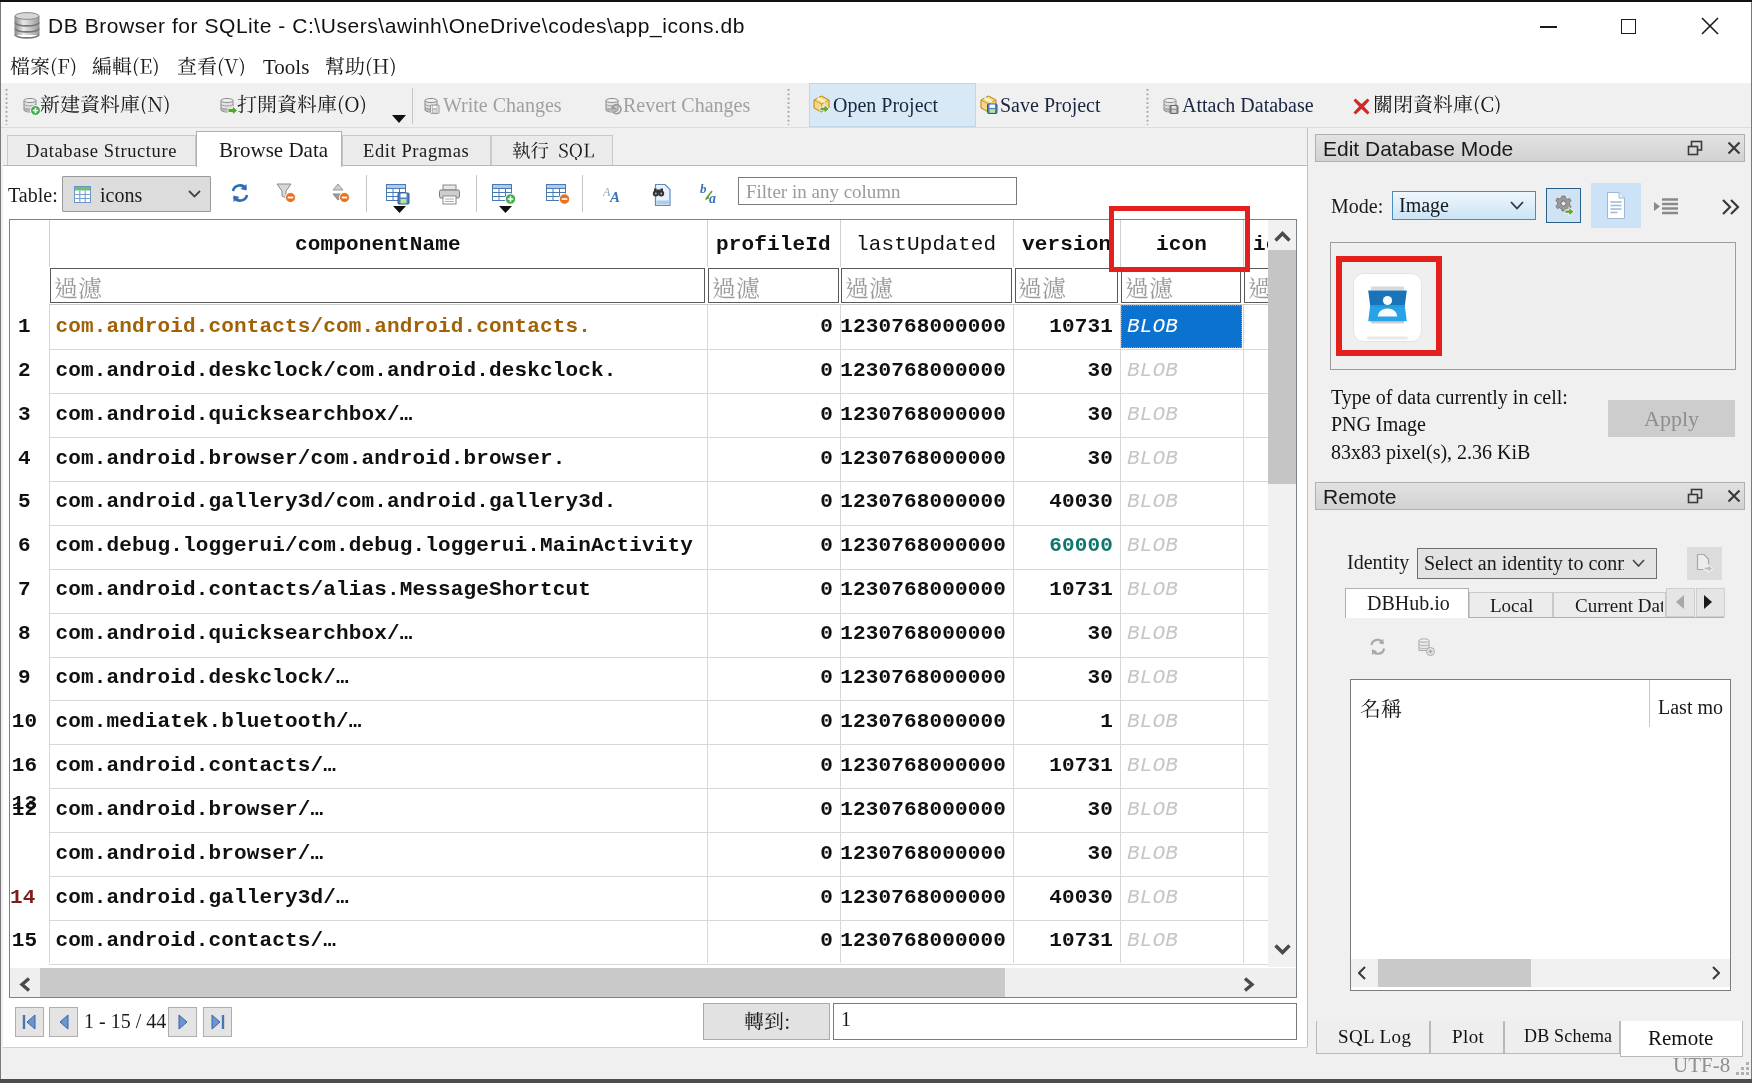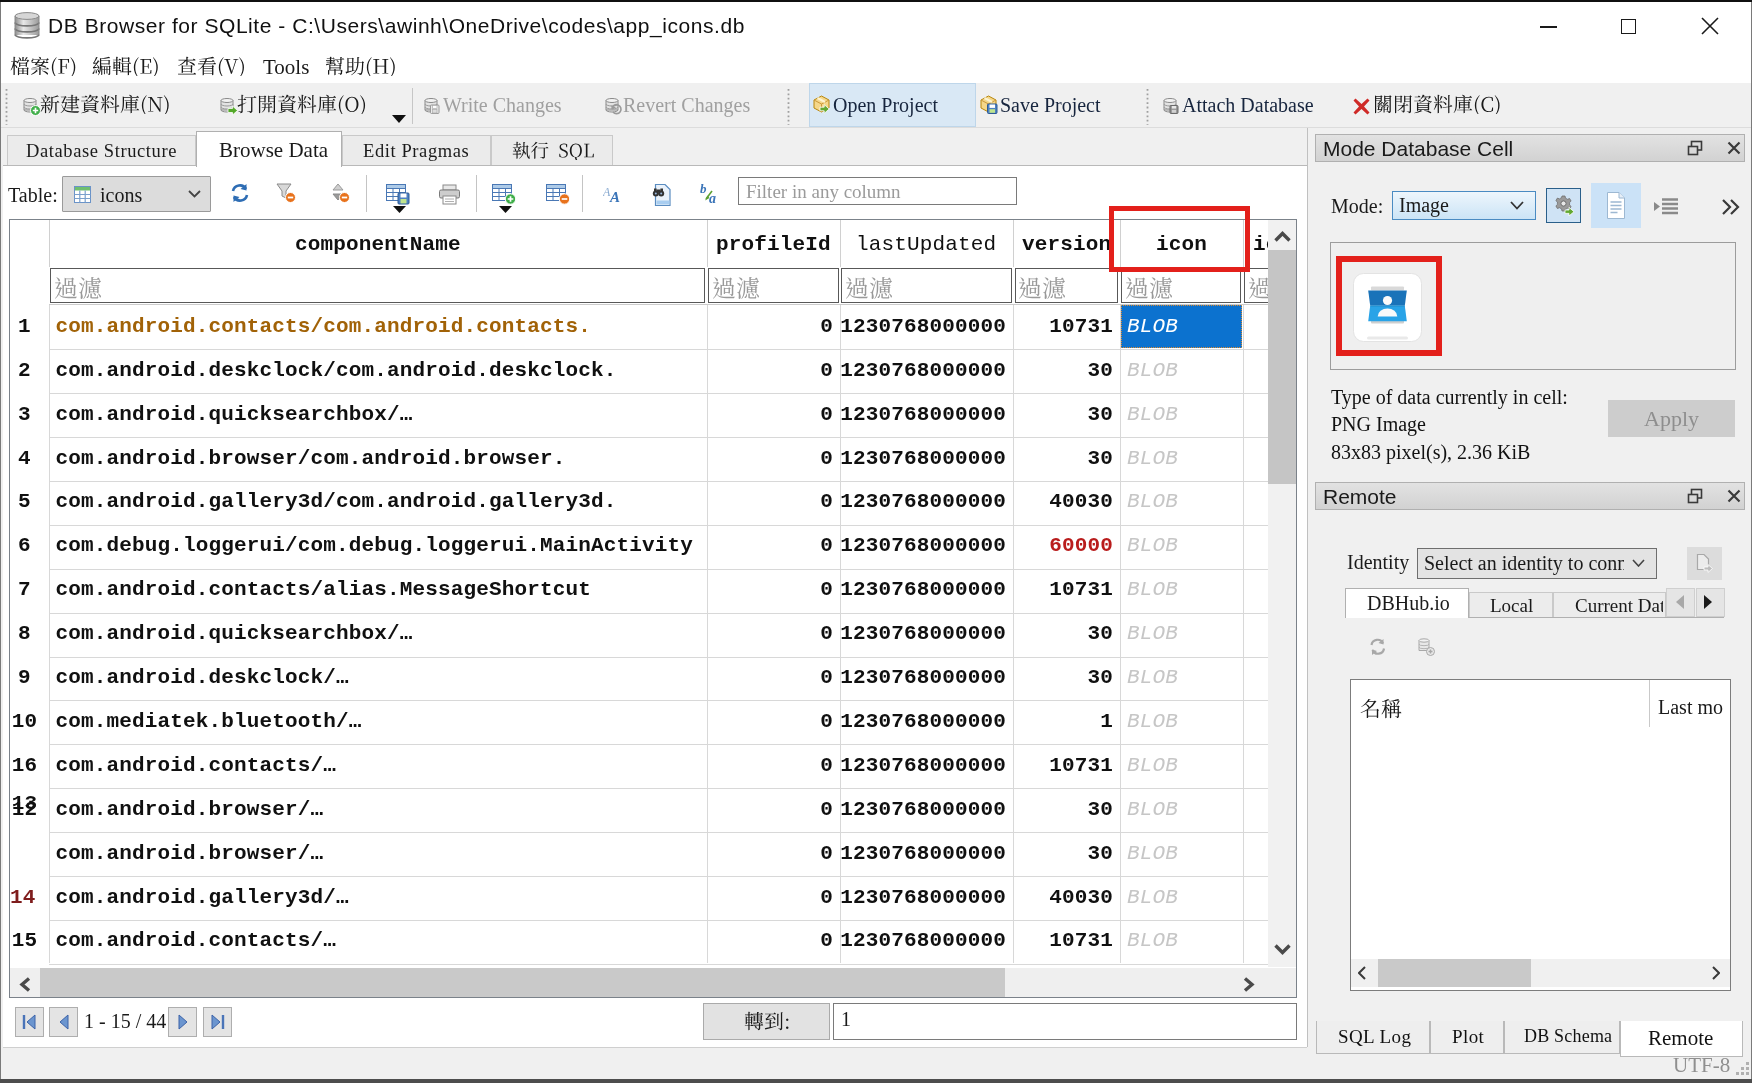--- a/index.html
+++ b/index.html
@@ -299,21 +299,21 @@
 <div class="abs mono" style="left:1013px;top:446.5px;width:100px;text-align:right;font-size:21px;font-weight:bold;color:#101010">30</div>
 <div class="abs mono" style="left:10px;top:490.4px;width:29px;text-align:center;font-size:21px;font-weight:bold;color:#101010">5</div>
 <div class="abs mono" style="left:55.5px;top:490.4px;font-size:21px;font-weight:bold;color:#101010;white-space:pre">com.android.gallery3d/com.android.gallery3d.</div>
 <div class="abs mono" style="left:706px;top:490.4px;width:127px;text-align:right;font-size:21px;font-weight:bold;color:#101010">0</div>
 <div class="abs mono" style="left:840px;top:490.4px;width:166px;text-align:right;font-size:21px;font-weight:bold;color:#101010">1230768000000</div>
 <div class="abs mono" style="left:1013px;top:490.4px;width:100px;text-align:right;font-size:21px;font-weight:bold;color:#101010">40030</div>
 <div class="abs mono" style="left:10px;top:534.3px;width:29px;text-align:center;font-size:21px;font-weight:bold;color:#101010">6</div>
 <div class="abs mono" style="left:55.5px;top:534.3px;font-size:21px;font-weight:bold;color:#101010;white-space:pre">com.debug.loggerui/com.debug.loggerui.MainActivity</div>
 <div class="abs mono" style="left:706px;top:534.3px;width:127px;text-align:right;font-size:21px;font-weight:bold;color:#101010">0</div>
 <div class="abs mono" style="left:840px;top:534.3px;width:166px;text-align:right;font-size:21px;font-weight:bold;color:#101010">1230768000000</div>
-<div class="abs mono" style="left:1013px;top:534.3px;width:100px;text-align:right;font-size:21px;font-weight:bold;color:#b91c1c">60000</div>
+<div class="abs mono" style="left:1013px;top:534.3px;width:100px;text-align:right;font-size:21px;font-weight:bold;color:#0f766e">60000</div>
 <div class="abs mono" style="left:10px;top:578.2px;width:29px;text-align:center;font-size:21px;font-weight:bold;color:#101010">7</div>
 <div class="abs mono" style="left:55.5px;top:578.2px;font-size:21px;font-weight:bold;color:#101010;white-space:pre">com.android.contacts/alias.MessageShortcut</div>
 <div class="abs mono" style="left:706px;top:578.2px;width:127px;text-align:right;font-size:21px;font-weight:bold;color:#101010">0</div>
 <div class="abs mono" style="left:840px;top:578.2px;width:166px;text-align:right;font-size:21px;font-weight:bold;color:#101010">1230768000000</div>
 <div class="abs mono" style="left:1013px;top:578.2px;width:100px;text-align:right;font-size:21px;font-weight:bold;color:#101010">10731</div>
 <div class="abs mono" style="left:10px;top:622.1px;width:29px;text-align:center;font-size:21px;font-weight:bold;color:#101010">8</div>
 <div class="abs mono" style="left:55.5px;top:622.1px;font-size:21px;font-weight:bold;color:#101010;white-space:pre">com.android.quicksearchbox/…</div>
 <div class="abs mono" style="left:706px;top:622.1px;width:127px;text-align:right;font-size:21px;font-weight:bold;color:#101010">0</div>
 <div class="abs mono" style="left:840px;top:622.1px;width:166px;text-align:right;font-size:21px;font-weight:bold;color:#101010">1230768000000</div>
 <div class="abs mono" style="left:1013px;top:622.1px;width:100px;text-align:right;font-size:21px;font-weight:bold;color:#101010">30</div>
@@ -427,21 +427,21 @@
     <path d="M13 1 v14" stroke="#4a74b8" stroke-width="2.4"></path>
     <path d="M2 1 L10 8 L2 15 Z" fill="#6b95cf" stroke="#3c63a8" stroke-width="1"></path>
   </svg>
 <div class="abs" style="left:703px;top:1003px;width:127px;height:37px;background:#e2e2e2;border:1px solid #aaa"></div>
 <svg style="position:absolute;left:744px;top:1011px;" width="46.5" height="20" viewBox="0 -880 2327 1000">
     <path d="M451 -740H827L872 -796Q872 -796 886 -785Q900 -774 919 -758Q939 -742 955 -726Q951 -710 928 -710H459ZM512 -541H861V-512H512ZM512 -441H861V-412H512ZM444 -189H854L893 -242Q893 -242 905 -231Q918 -220 934 -205Q951 -189 965 -175Q961 -160 939 -160H452ZM652 -835 750 -825Q748 -815 740 -808Q732 -800 713 -798V-305L652 -299ZM449 -300Q486 -302 550 -307Q614 -312 694 -319Q774 -327 860 -335L861 -317Q799 -304 712 -286Q625 -268 508 -246Q504 -237 498 -232Q491 -228 484 -226ZM772 -388Q823 -377 855 -361Q887 -344 904 -326Q921 -308 925 -292Q930 -276 926 -265Q921 -254 910 -250Q898 -247 883 -255Q873 -276 853 -299Q833 -322 809 -343Q785 -365 763 -379ZM530 -153Q573 -140 597 -122Q621 -105 631 -86Q640 -68 639 -52Q637 -36 627 -27Q618 -17 604 -17Q590 -16 575 -29Q573 -59 556 -92Q539 -125 519 -147ZM746 -278 843 -267Q841 -257 833 -251Q826 -245 809 -242V-13Q809 13 803 32Q797 52 776 64Q754 76 710 80Q708 66 704 54Q699 41 690 34Q681 26 662 21Q643 15 613 11V-5Q613 -5 627 -4Q642 -3 662 -1Q682 0 700 1Q718 2 725 2Q737 2 742 -2Q746 -7 746 -17ZM480 -641V-671L545 -641H854V-612H540V-383Q540 -380 532 -375Q525 -371 513 -367Q501 -364 489 -364H480ZM832 -641H823L856 -676L928 -622Q924 -617 914 -612Q905 -607 894 -605V-401Q894 -397 885 -391Q876 -385 864 -381Q852 -376 841 -376H832ZM49 -700H343L387 -756Q387 -756 401 -745Q415 -734 434 -718Q453 -702 468 -687Q465 -671 442 -671H57ZM118 -446H383V-417H118ZM118 -306H383V-278H118ZM40 -160H338L383 -216Q383 -216 397 -205Q411 -194 430 -178Q449 -162 465 -147Q462 -131 440 -131H48ZM220 -573H277V-285L268 -284L279 -283V56Q279 60 265 69Q251 77 227 77H217V-283L229 -284L220 -285ZM217 -838 312 -829Q311 -819 304 -812Q297 -805 279 -803V-562H217ZM85 -584V-614L147 -584H375V-556H143V-239Q143 -236 135 -232Q128 -227 118 -224Q107 -220 95 -220H85ZM352 -584H343L376 -620L447 -564Q443 -559 433 -554Q423 -548 410 -546V-253Q410 -249 401 -243Q393 -237 382 -233Q371 -228 360 -228H352Z M1369 -682Q1365 -672 1351 -667Q1336 -662 1311 -671L1340 -679Q1317 -647 1279 -609Q1241 -570 1198 -533Q1155 -496 1115 -470L1114 -482H1153Q1150 -449 1140 -429Q1130 -409 1117 -403L1075 -493Q1075 -493 1086 -495Q1096 -497 1101 -500Q1125 -517 1150 -545Q1175 -573 1199 -605Q1223 -638 1242 -668Q1262 -698 1273 -721ZM1100 -484Q1137 -486 1203 -490Q1269 -495 1353 -502Q1437 -509 1527 -516L1529 -500Q1458 -486 1350 -464Q1242 -442 1118 -421ZM1947 -809Q1945 -798 1937 -791Q1928 -784 1910 -782V-16Q1910 10 1904 30Q1897 50 1876 63Q1854 75 1808 80Q1806 64 1801 52Q1797 40 1786 31Q1775 23 1755 17Q1735 10 1703 6V-9Q1703 -9 1718 -8Q1734 -7 1756 -5Q1777 -3 1797 -2Q1816 -1 1823 -1Q1837 -1 1842 -6Q1847 -11 1847 -23V-820ZM1758 -731Q1757 -721 1749 -714Q1741 -707 1722 -705V-156Q1722 -152 1714 -147Q1707 -141 1695 -138Q1684 -134 1672 -134H1659V-742ZM1042 -28Q1078 -33 1138 -42Q1197 -52 1272 -65Q1347 -79 1432 -95Q1518 -111 1608 -128L1612 -111Q1523 -82 1399 -45Q1276 -8 1107 38Q1099 56 1083 61ZM1400 -644Q1460 -618 1497 -588Q1534 -559 1552 -530Q1570 -501 1574 -477Q1577 -453 1570 -438Q1563 -422 1549 -419Q1535 -416 1518 -430Q1513 -464 1492 -503Q1472 -541 1444 -576Q1416 -611 1388 -635ZM1382 -424Q1380 -414 1372 -407Q1365 -400 1346 -398V-57L1281 -43V-434ZM1495 -351Q1495 -351 1503 -344Q1512 -337 1525 -326Q1539 -316 1553 -303Q1567 -291 1579 -279Q1575 -263 1553 -263H1077L1069 -292H1449ZM1525 -807Q1525 -807 1534 -800Q1543 -793 1556 -782Q1569 -771 1584 -759Q1599 -746 1611 -734Q1608 -718 1584 -718H1057L1049 -748H1479Z M2163 15Q2137 15 2119 -4Q2102 -22 2102 -46Q2102 -73 2119 -90Q2137 -108 2163 -108Q2189 -108 2207 -90Q2225 -73 2225 -46Q2225 -22 2207 -4Q2189 15 2163 15ZM2163 -381Q2137 -381 2119 -400Q2102 -418 2102 -442Q2102 -469 2119 -486Q2137 -504 2163 -504Q2189 -504 2207 -486Q2225 -469 2225 -442Q2225 -418 2207 -400Q2189 -381 2163 -381Z" fill="#1a1a1a"></path>
   </svg>
 <div class="abs" style="left:833px;top:1003px;width:464px;height:37px;background:#fff;border:1px solid #7a7a7a"></div>
 <div class="abs serif" style="left:841px;top:1008px;font-size:20px;color:#1a1a1a">1</div>
 <div class="abs" style="left:1315px;top:134px;width:430px;height:28px;background:linear-gradient(#e2e2e2,#d2d2d2);border:1px solid #b0b0b0"></div>
-<div class="abs sans" style="left:1323px;top:137px;font-size:21px;color:#1a1a1a">Mode Database Cell</div>
+<div class="abs sans" style="left:1323px;top:137px;font-size:21px;color:#1a1a1a">Edit Database Mode</div>
 <svg class="abs" style="left:1687px;top:140px" width="16" height="16" viewBox="0 0 16 16">
     <rect x="4.5" y="1.5" width="10" height="8.5" fill="none" stroke="#3a3a3a" stroke-width="1.6"></rect>
     <rect x="1.5" y="6.5" width="9" height="8" fill="#d9d9d9" stroke="#3a3a3a" stroke-width="1.6"></rect>
   </svg>
 <svg class="abs" style="left:1727px;top:141px" width="14" height="14" viewBox="0 0 14 14">
     <path d="M1.5 1.5 L12.5 12.5 M12.5 1.5 L1.5 12.5" stroke="#3a3a3a" stroke-width="2.2"></path>
   </svg>
 <div class="abs serif" style="left:1331px;top:195px;font-size:20px;color:#1a1a1a">Mode:</div>
 <div class="abs" style="left:1392px;top:191px;width:144px;height:29px;background:linear-gradient(#eef6fc,#cbe4f6);border:1px solid #4a8bc2"></div>
 <div class="abs serif" style="left:1399px;top:194px;font-size:20px;color:#1a1a1a">Image</div>

